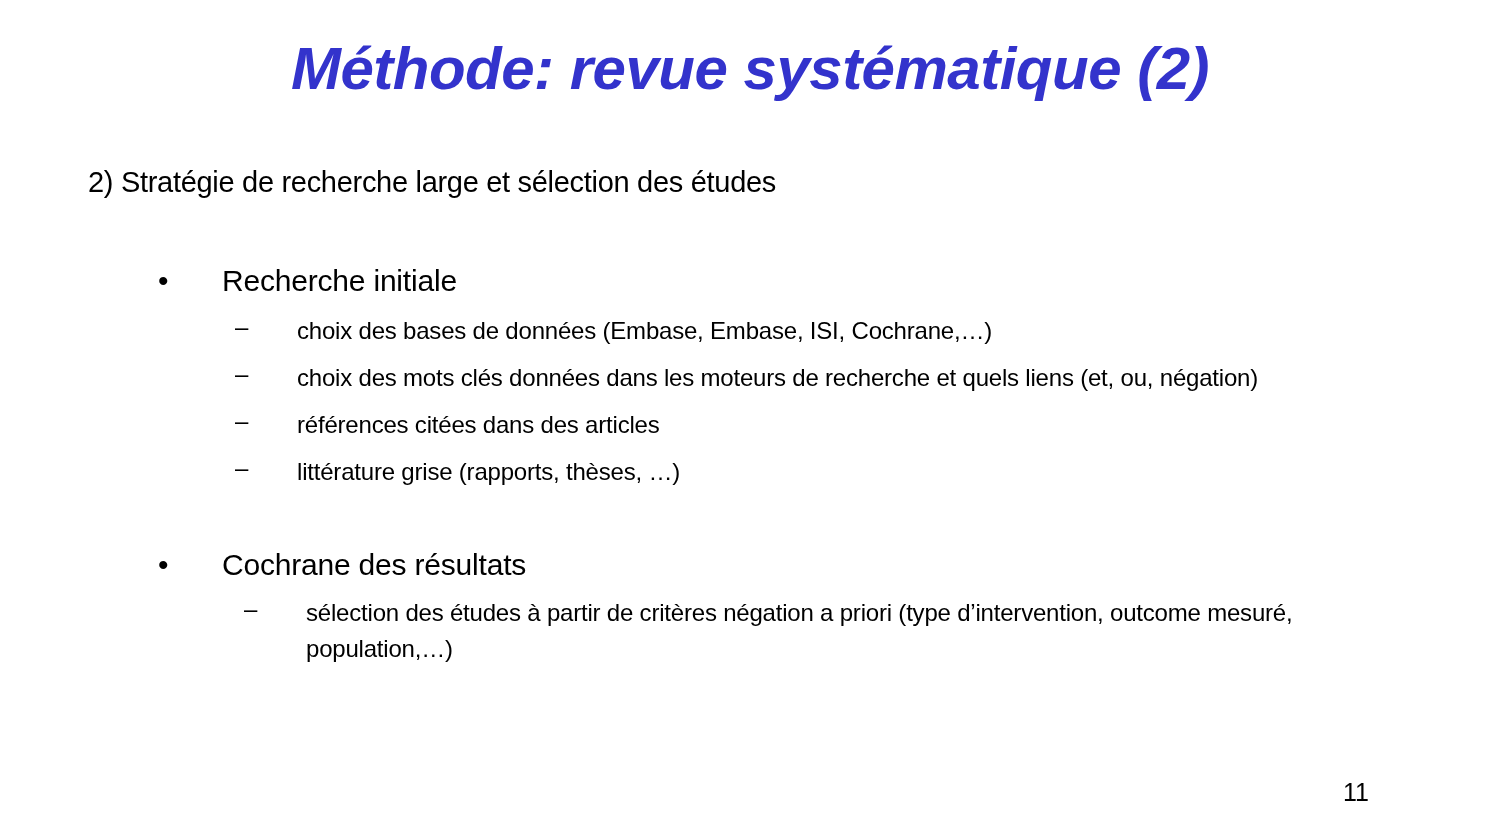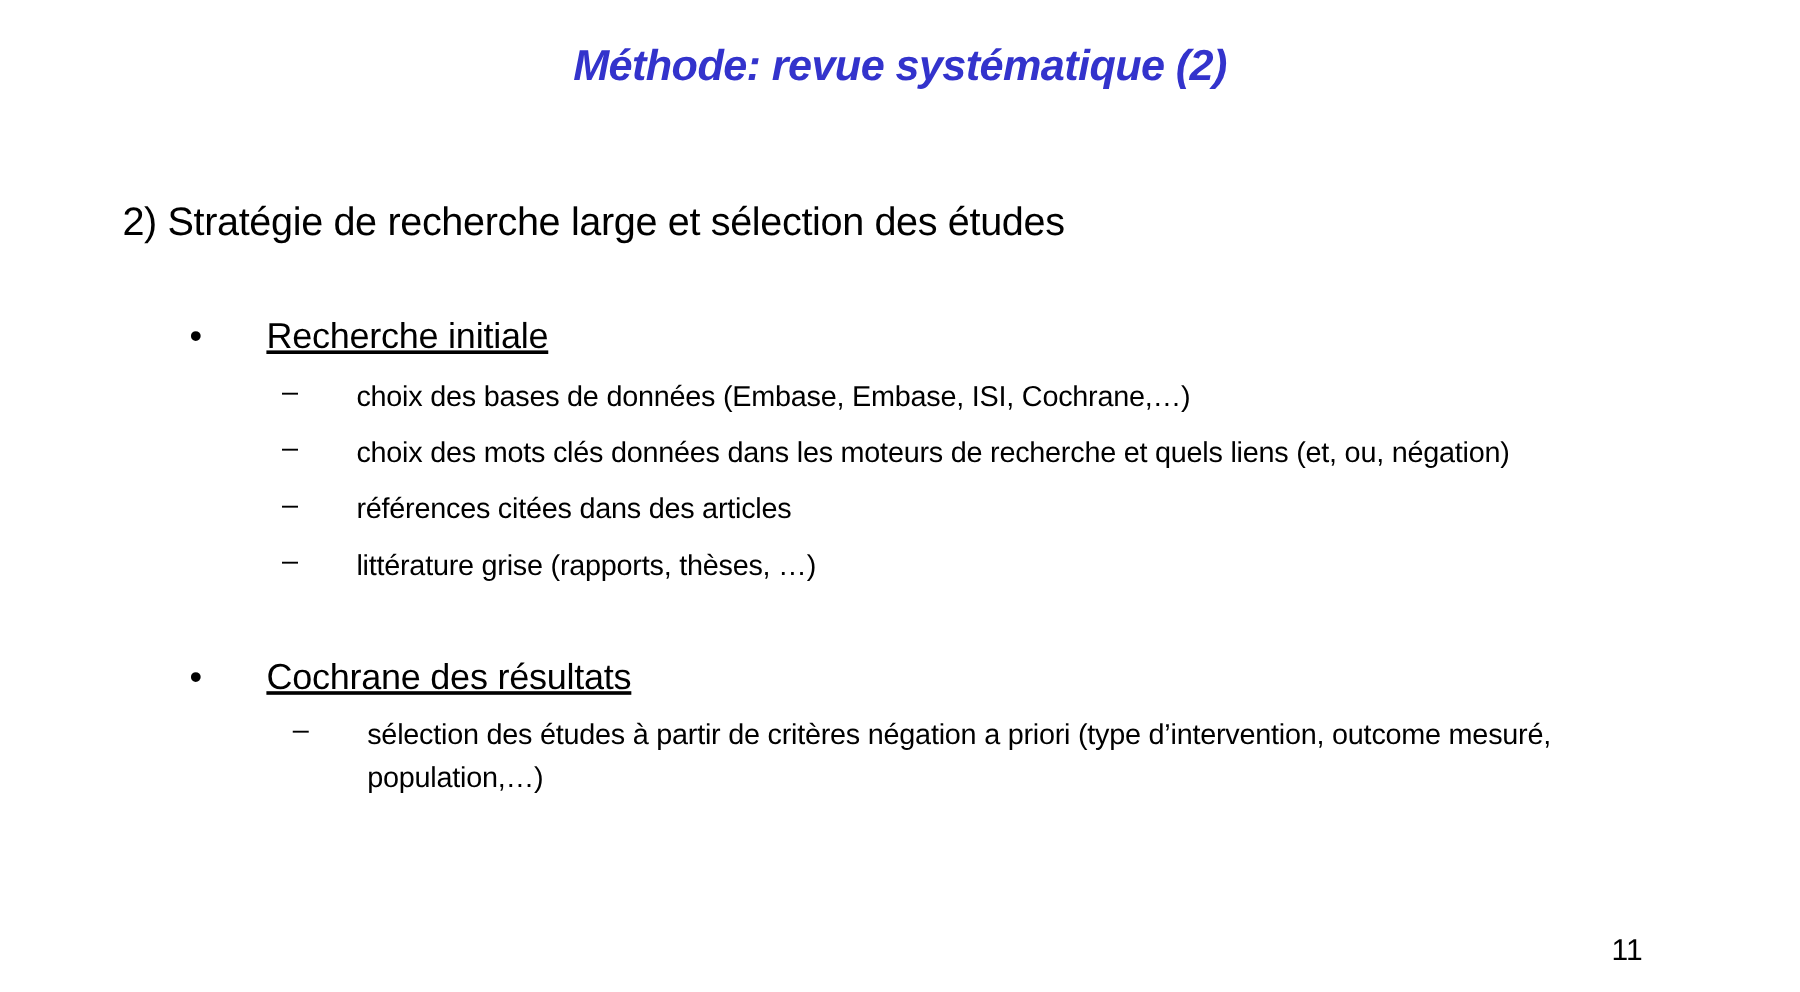--- a/index.html
+++ b/index.html
@@ -1,23 +1,23 @@
 <!DOCTYPE html>
 <html><head>
   <meta charset="utf-8">
   <style>
     html, body { margin: 0; padding: 0; background: #ffffff; }
     body { width: 1500px; height: 827px; position: relative; overflow: hidden;
       font-family: "Liberation Sans", sans-serif; color: #000; }
     .title { position: absolute; left: 0; width: 1500px; top: 34px; text-align: center;
-      font-size: 36px; font-weight: bold; font-style: italic; color: #3333cc; letter-spacing: -0.5px; }
-    .heading { position: absolute; left: 102px; top: 166px; font-size: 33px; letter-spacing: -0.3px; }
+      font-size: 60px; font-weight: bold; font-style: italic; color: #3333cc; letter-spacing: -0.5px; }
+    .heading { position: absolute; left: 88px; top: 166px; font-size: 29px; letter-spacing: -0.3px; }
     .l1 { position: absolute; font-size: 30px; letter-spacing: -0.2px; }
     .l1 .bullet { position: absolute; left: 0; top: 0; }
-    .l1 .text { position: absolute; left: 64px; top: 0; white-space: nowrap; text-decoration: underline; }
+    .l1 .text { position: absolute; left: 64px; top: 0; white-space: nowrap; }
     .l2 { position: absolute; font-size: 24px; letter-spacing: -0.2px; }
     .l2 .dash { position: absolute; left: 0; top: 0; }
     .l2 .text { position: absolute; left: 62px; top: 0; white-space: nowrap; line-height: 36px; }
     .l2 .text.wrap { white-space: normal; width: 1100px; }
     .pagenum { position: absolute; left: 1343px; top: 762px; font-size: 25px; margin-top: 16px; }
   </style>
 </head>
 <body>
 
 <div>

